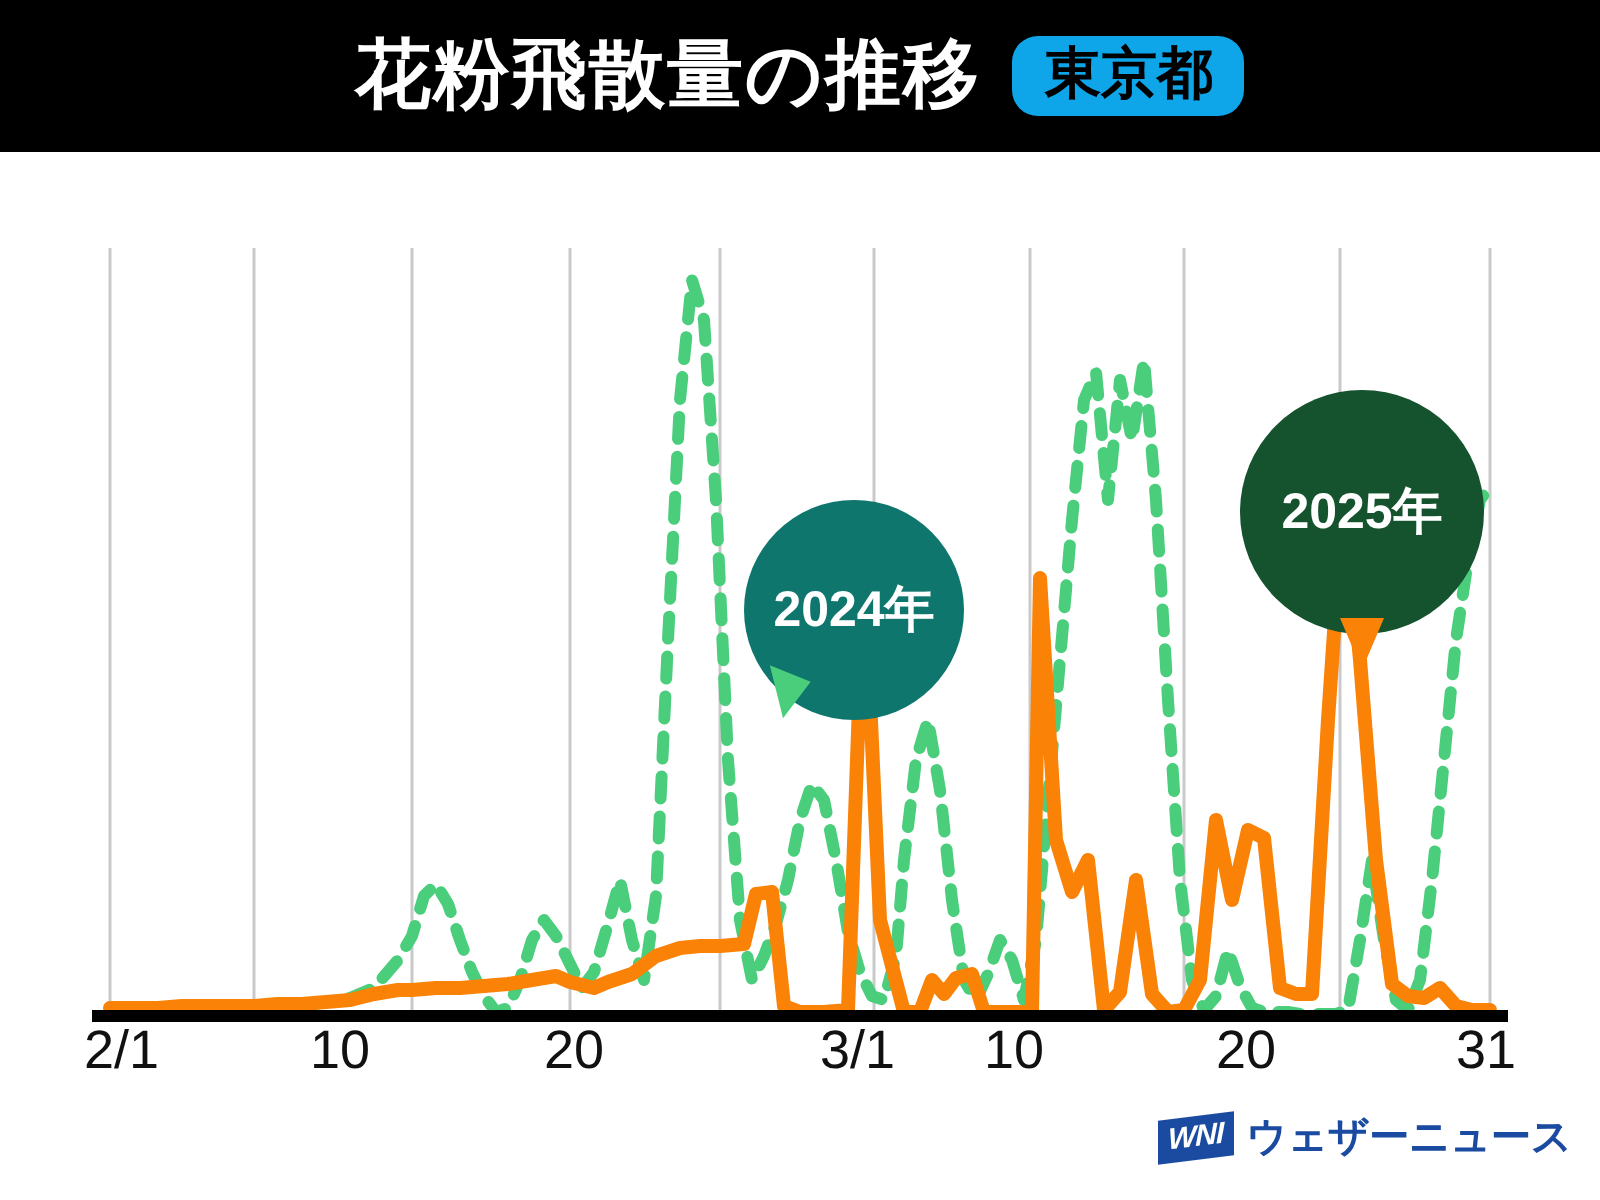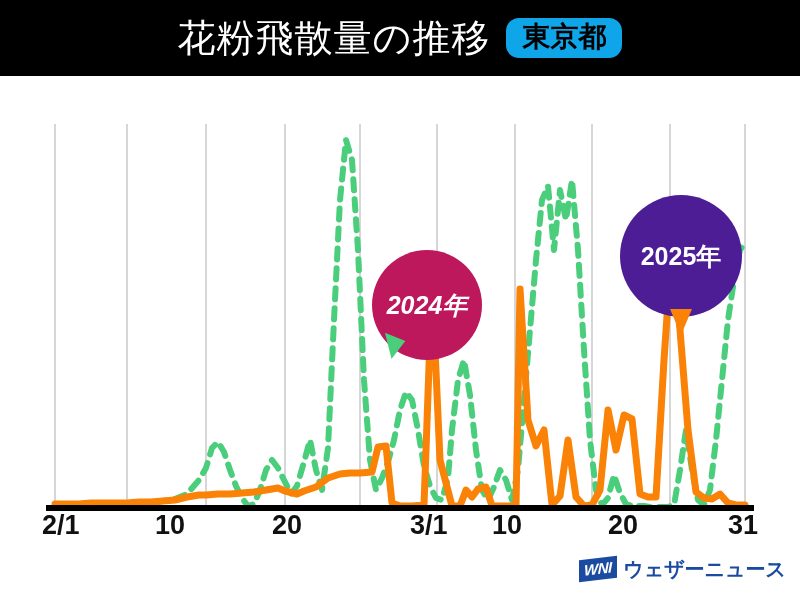--- a/index.html
+++ b/index.html
@@ -15,21 +15,21 @@
     position:absolute;left:0;top:0;width:800px;height:76px;
     background:#000000;
   }
   #header-inner{
     position:absolute;left:0;top:0;width:800px;height:76px;
     display:flex;align-items:center;justify-content:center;gap:16px;
   }
   #title-text{
     color:#ffffff;
     font-size:38px;
-    font-weight:normal;
+    font-weight:bold;
     letter-spacing:1px;
     line-height:1;
     white-space:nowrap;
   }
   #region-badge{
     background:#0ea5e9;
     color:#000000;
     font-size:28px;
     font-weight:bold;
     border-radius:13px;
@@ -41,53 +41,52 @@
   #chart-area{
     position:absolute;left:0;top:76px;width:800px;height:468px;
     background:#ffffff;
   }
   #plot{
     position:absolute;left:0;top:0;width:800px;height:468px;
   }
   .axis-label{
     position:absolute;
     font-size:27px;
-    font-weight:bold;
+    font-weight:normal;
     color:#111111;
     line-height:1;
     white-space:nowrap;
     top:436px;
   }
   
   .bubble{
     position:absolute;
     border-radius:50%;
     display:flex;align-items:center;justify-content:center;
     color:#ffffff;
     font-size:25px;
     font-weight:bold;
     white-space:nowrap;
     line-height:1;
   }
   #bubble-2024{
     left:372px;top:174px;width:110px;height:110px;
-    background:#be185d;
-    font-style:italic;
+    background:#0f766e;
   }
   #bubble-2024 .tail{
     position:absolute;left:8px;bottom:2px;
     width:0;height:0;
     border-left:16px solid transparent;
     border-right:6px solid transparent;
     border-top:22px solid #4ACE7C;
     transform:rotate(22deg);
   }
   #bubble-2025{
     left:620px;top:119px;width:122px;height:122px;
-    background:#4c1d95;
+    background:#14532d;
     text-align:right;
   }
   #bubble-2025 .tail{
     position:absolute;left:50%;bottom:-18px;margin-left:-11px;
     width:0;height:0;
     border-left:11px solid transparent;
     border-right:11px solid transparent;
     border-top:26px solid #F98207;
   }
   .bubble .bubble-label{position:relative;z-index:2;}

